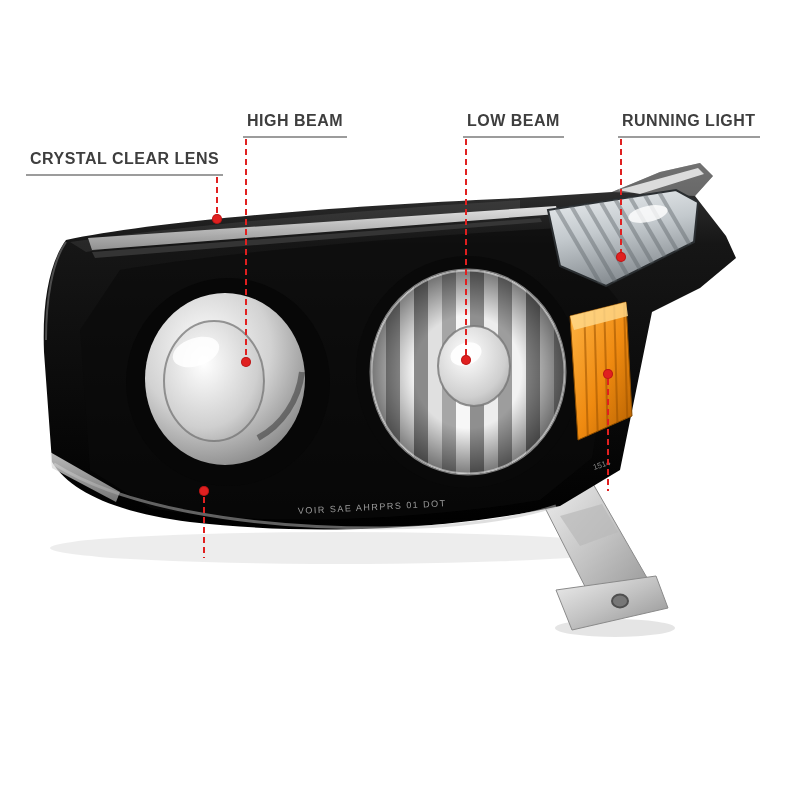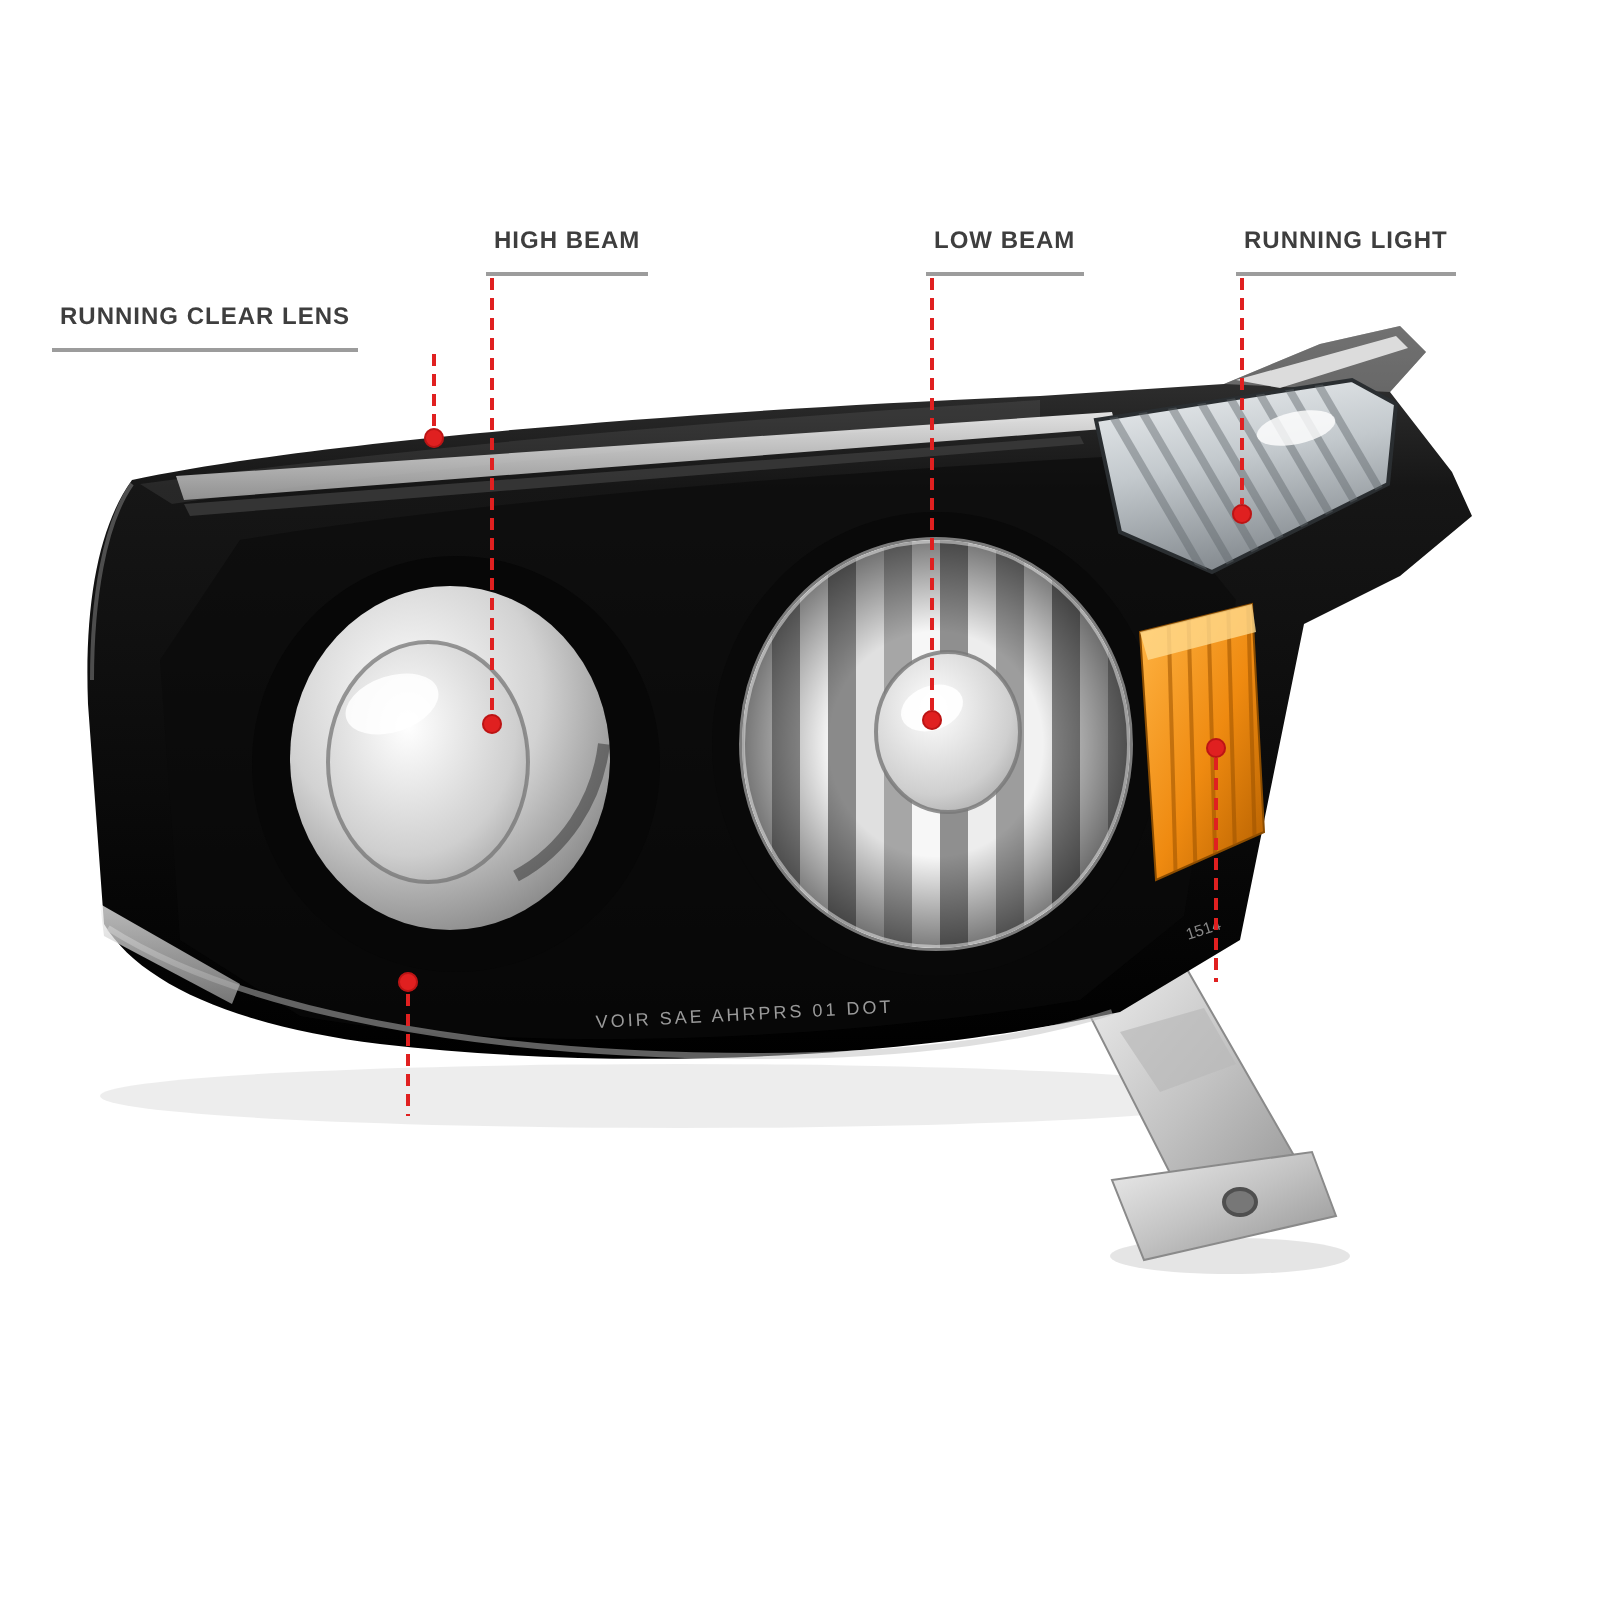--- a/index.html
+++ b/index.html
@@ -8,21 +8,21 @@
     --underline:#9c9c9c;
   }
   html,body{margin:0;padding:0;background:#ffffff;}
   .stage{
     position:relative;width:800px;height:800px;background:#ffffff;
     font-family:"Liberation Sans",sans-serif;overflow:hidden;
   }
   .art{position:absolute;left:0;top:0;}
   .callout{
     position:absolute;display:inline-block;white-space:nowrap;
-    color:var(--label);font-size:12px;font-weight:600;letter-spacing:.5px;
+    color:var(--label);font-size:16px;font-weight:600;letter-spacing:.5px;
     padding:0 4px 5px 4px;border-bottom:2px solid var(--underline);
     line-height:21px;
   }
   .callout.twoline span{display:block;}
   .leader{
     position:absolute;width:2px;
     background-image:repeating-linear-gradient(to bottom,var(--red) 0 6px,transparent 6px 10px);
   }
   .dot{
     position:absolute;width:10px;height:10px;border-radius:50%;
@@ -188,21 +188,21 @@
   <div class="leader" style="left:203px;top:497px;height:61px;"></div>
 
   <div class="dot" style="left:212px;top:214px;"></div>
   <div class="dot" style="left:241px;top:357px;"></div>
   <div class="dot" style="left:461px;top:355px;"></div>
   <div class="dot" style="left:616px;top:252px;"></div>
   <div class="dot" style="left:603px;top:369px;"></div>
   <div class="dot" style="left:199px;top:486px;"></div>
 
   <div class="callout" style="left:26px;top:148px;">
-    <span>RUNNING CLEAR LENS</span>
+    <span>CRYSTAL CLEAR LENS</span>
   </div>
 
   <div class="callout" style="left:243px;top:110px;">
     <span>HIGH BEAM</span>
   </div>
 
   <div class="callout" style="left:463px;top:110px;">
     <span>LOW BEAM</span>
   </div>
 

